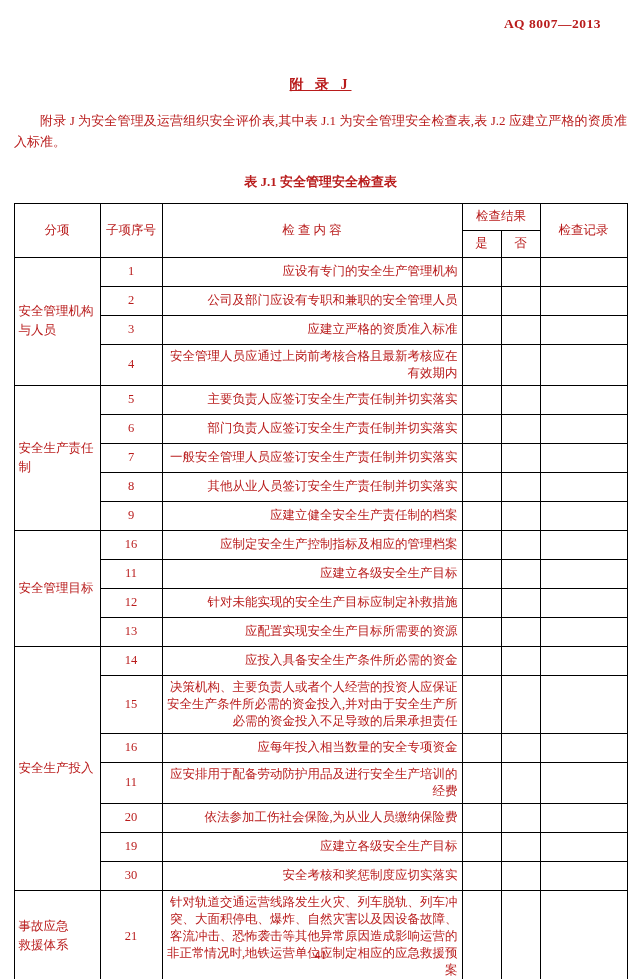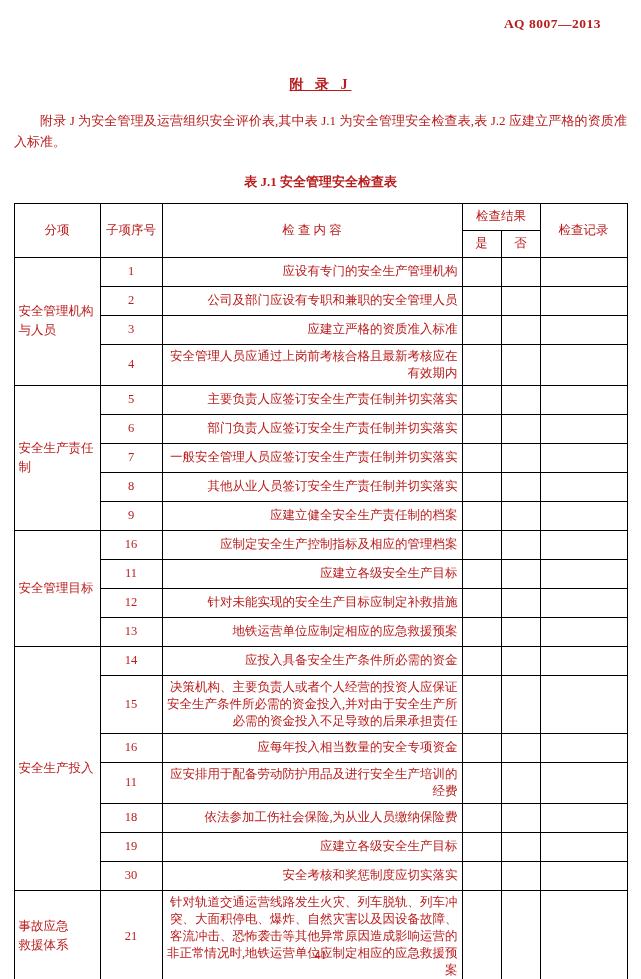--- a/index.html
+++ b/index.html
@@ -172,21 +172,21 @@
         </tr>
         <tr>
           <td class="no">12</td>
           <td class="content">针对未能实现的安全生产目标应制定补救措施</td>
           <td class="res"></td>
           <td class="res"></td>
           <td class="rec"></td>
         </tr>
         <tr>
           <td class="no">13</td>
-          <td class="content">地铁运营单位应制定相应的应急救援预案</td>
+          <td class="content">应配置实现安全生产目标所需要的资源</td>
           <td class="res"></td>
           <td class="res"></td>
           <td class="rec"></td>
         </tr>
         <tr>
           <td class="cat" rowspan="7">安全生产投入</td>
           <td class="no">14</td>
           <td class="content">应投入具备安全生产条件所必需的资金</td>
           <td class="res"></td>
           <td class="res"></td>
@@ -207,21 +207,21 @@
           <td class="rec"></td>
         </tr>
         <tr>
           <td class="no">11</td>
           <td class="content">应安排用于配备劳动防护用品及进行安全生产培训的经费</td>
           <td class="res"></td>
           <td class="res"></td>
           <td class="rec"></td>
         </tr>
         <tr>
-          <td class="no">18</td>
+          <td class="no">20</td>
           <td class="content">依法参加工伤社会保险,为从业人员缴纳保险费</td>
           <td class="res"></td>
           <td class="res"></td>
           <td class="rec"></td>
         </tr>
         <tr>
           <td class="no">19</td>
           <td class="content">应建立各级安全生产目标</td>
           <td class="res"></td>
           <td class="res"></td>

